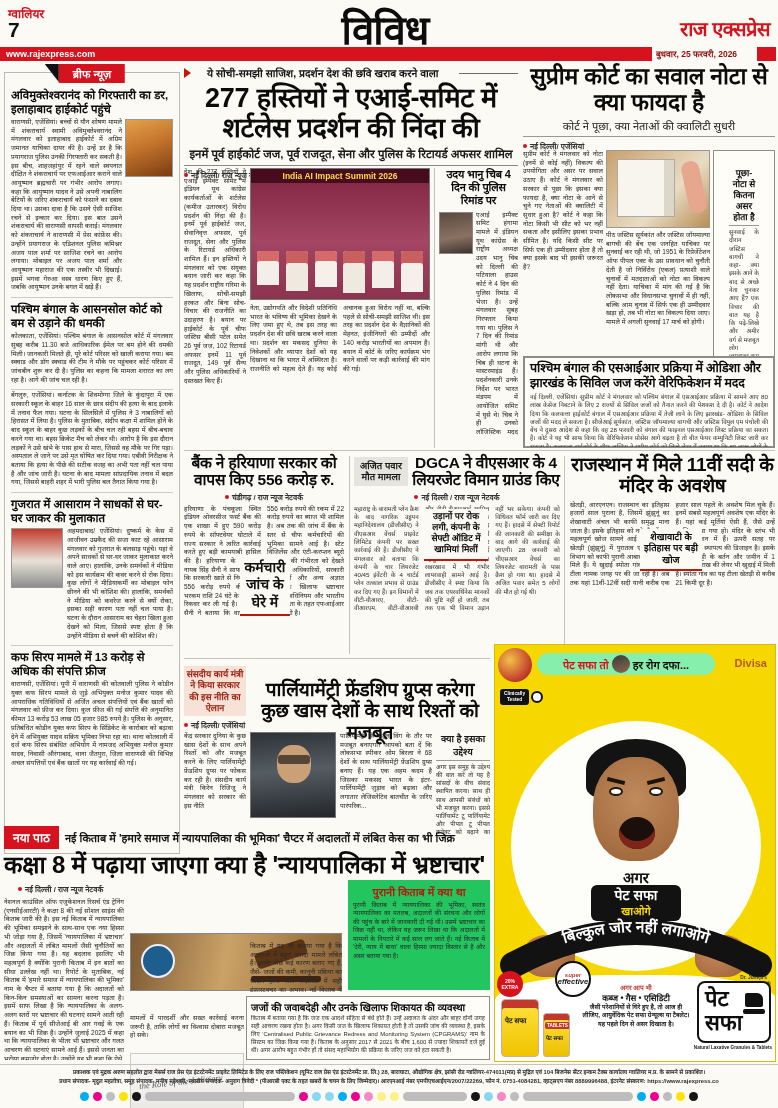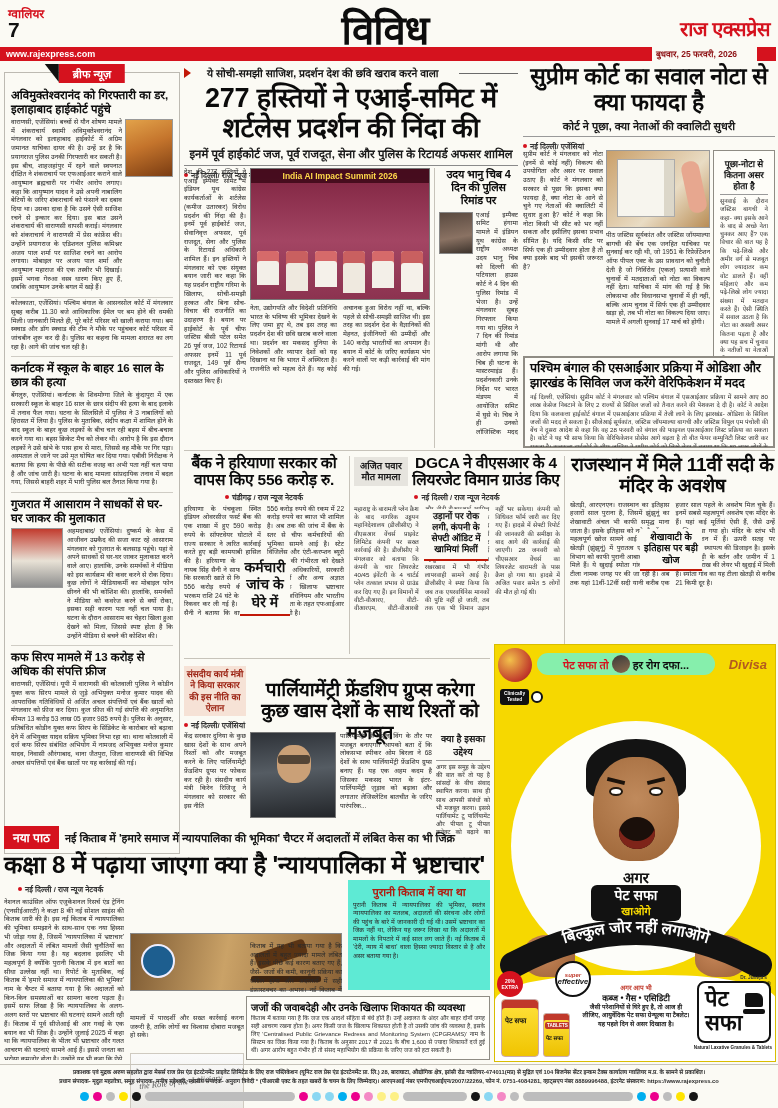--- a/index.html
+++ b/index.html
@@ -65,23 +65,23 @@
 
   <div id="brief" class="abs" style="left:4px;top:72px;width:176px;height:782px">
     <div id="brief-tab">ब्रीफ न्यूज़</div>
     <div style="height:6px"></div>
     <h3>अविमुक्तेश्वरानंद को गिरफ्तारी का डर, इलाहाबाद हाईकोर्ट पहुंचे</h3>
     <div style="overflow:hidden">
       <div class="bimg grad-saffron photo"></div>
       <p class="body-text" style="max-height:186px">वाराणसी, एजेंसियां। बच्चों से यौन शोषण मामले में शंकराचार्य स्वामी अविमुक्तेश्वरानंद ने मंगलवार को इलाहाबाद हाईकोर्ट में अग्रिम जमानत याचिका दायर की है। उन्हें डर है कि प्रयागराज पुलिस उनकी गिरफ्तारी कर सकती है। इस बीच, शाहजहांपुर में रहने वाले स्वपनात दीक्षित ने शंकराचार्य पर एफआईआर कराने वाले आयुष्मान ब्रह्मचारी पर गंभीर आरोप लगाए। कहा कि आयुष्मान यादव ने उसे अपनी नाबालिग बेटियों के जरिए शंकराचार्य को फंसाने का दबाव दिया था। उसका दावा है कि उसने ऐसी साजिश रचने से इन्कार कर दिया। इस बात उसने शंकराचार्य की वाराणसी वापसी कराई। मंगलवार को शंकराचार्य ने वाराणसी में प्रेस कांफ्रेंस की। उन्होंने प्रयागराज के एडिशनल पुलिस कमिश्नर अजय पाल शर्मा पर साजिश रचने का आरोप लगाया। मोबाइल पर अजय पाल शर्मा और आयुष्मान महाराज की एक तस्वीर भी दिखाई। इसमें भगवा गेरुआ वस्त्र धारण किए हुए हैं, जबकि आयुष्मान उनके बगल में खड़े हैं।</p>
     </div>
     <div class="brief-sep"></div>
+    <h3>पश्चिम बंगाल के आसनसोल कोर्ट को बम से उड़ाने की धमकी</h3>
     <p class="body-text" style="max-height:78px">कोलकाता, एजेंसियां। पश्चिम बंगाल के आसनसोल कोर्ट में मंगलवार सुबह करीब 11.30 बजे आधिकारिक ईमेल पर बम होने की धमकी मिली। जानकारी मिलते ही, पूरे कोर्ट परिसर को खाली कराया गया। बम स्क्वाड और डॉग स्क्वाड की टीम ने मौके पर पहुंचकर कोर्ट परिसर में जांचबीन शुरू कर दी है। पुलिस का कहना कि मामला शरारत का लग रहा है। आगे की जांच चल रही है।</p>
     <div class="brief-sep"></div>
-    <h3>कर्नाटक में स्कूल के बाहर 16 साल के छात्र की हत्या</h3>
     <p class="body-text" style="max-height:152px">बेंगलुरु, एजेंसियां। कर्नाटक के शिवमोग्गा जिले के कुंदापुरा में एक सरकारी स्कूल के बाहर 16 साल के छात्र संदीप की हत्या के बाद इलाके में तनाव फैल गया। घटना के सिलसिले में पुलिस ने 3 नाबालिगों को हिरासत में लिया है। पुलिस के मुताबिक, संदीप कक्षा में शामिल होने के बाद स्कूल के बाहर कुछ लड़कों के बीच चल रही बहस में बीच-बचाव करने गया था। बहस क्रिकेट मैच को लेकर थी। आरोप है कि इस दौरान लड़कों ने उसे खंभे के पास हाथ से मारा, जिससे वह मौके पर गिर पड़ा। अस्पताल ले जाने पर उसे मृत घोषित कर दिया गया। एबीवी निरीक्षक ने बताया कि हत्या के पीछे की सटीक वजह का अभी पता नहीं चल पाया है और जांच जारी है। घटना के बाद मामला सांप्रदायिक तनाव में बदल गया, जिससे बाहरी शहर में भारी पुलिस बल तैनात किया गया है।</p>
     <div class="brief-sep"></div>
     <h3>गुजरात में आसाराम ने साधकों से घर-घर जाकर की मुलाकात</h3>
     <div style="overflow:hidden">
       <div class="bimg left grad-asaram photo" style="width:52px;height:60px"></div>
       <p class="body-text" style="max-height:118px">अहमदाबाद/ एजेंसियां। दुष्कर्म के केस में आजीवन उम्रकैद की सजा काट रहे आसाराम मंगलवार को गुजरात के बलसाड़ पहुंचे। यहां वे अपने साधकों से घर-घर जाकर मुलाकात करने वाले आए। हालांकि, उनके समर्थकों ने मीडिया को इस कार्यक्रम की कवर करने से रोक दिया। कुछ लोगों ने मीडियाकर्मी का मोबाइल फोन छीनने की भी कोशिश की। हालांकि, समर्थकों ने मीडिया को कवरेज करने से क्यों रोका, इसका सही कारण पता नहीं चल पाया है। घटना के दौरान आसाराम का चेहरा खिला हुआ देखने को मिला, जिससे स्पष्ट होता है कि उन्होंने मीडिया से बचने की कोशिश की।</p>
     </div>
     <div class="brief-sep"></div>
     <h3>कफ सिरप मामले में 13 करोड़ से अधिक की संपत्ति फ्रीज</h3>
     <p class="body-text" style="max-height:128px">वाराणसी, एजेंसियां। यूपी में वाराणसी की कोतवाली पुलिस ने कोडीन युक्त कफ सिरप मामले से जुड़े अभियुक्त मनोज कुमार यादव की आपराधिक गतिविधियों से अर्जित अचल संपत्तियों एवं बैंक खातों को मंगलवार को फ्रीज कर दिया। कुल फ्रीज की गई संपत्ति की अनुमानित कीमत 13 करोड़ 53 लाख 05 हजार 985 रुपये है। पुलिस के अनुसार, प्रतिबंधित कोडीन युक्त कफ सिरप के सिंडिकेट के कारोबार को बढ़ावा देने में अभियुक्त यादव सक्रिय भूमिका निभा रहा था। थाना कोतवाली में दर्ज कफ सिरप संबंधित अभियोग में नामजद अभियुक्त मनोज कुमार यादव, निवासी औरंगाबाद, थाना जैतपुरा, जिला वाराणसी की विभिन्न अचल संपत्तियों एवं बैंक खातों पर यह कार्रवाई की गई।</p>
@@ -122,35 +122,35 @@
         <div style="overflow:hidden;margin-top:3px">
           <div class="photo" style="float:left;width:34px;height:42px;margin:1px 3px 2px 0;background:linear-gradient(170deg,#5a4a40 0%,#8a7263 60%,#3c332c 100%);border:1px solid #888"></div>
           <p class="body-text" style="height:225px">एआई इम्पैक्ट समिट हंगामा मामले में इंडियन यूथ कांग्रेस के राष्ट्रीय अध्यक्ष उदय भानु चिब को दिल्ली की पटियाला हाउस कोर्ट ने 4 दिन की पुलिस रिमांड में भेजा है। उन्हें मंगलवार सुबह गिरफ्तार किया गया था। पुलिस ने 7 दिन की रिमांड मांगी थी और आरोप लगाया कि चिब ही घटना के मास्टरमाइंड हैं। प्रदर्शनकारी उनके निर्देश पर भारत मंडपम में आयोजित समिट में घुसे थे। चिब ने ही उनको लॉजिस्टिक मदद दी थी। ज्ञात एआई समिट मामले की जांच दिल्ली पुलिस की स्पेशल सेल कर रही है।</p>
         </div>
       </div>
     </div>
   </div>
 
   <div class="abs" style="left:523px;top:64px;width:252px;height:288px">
     <div class="hl" style="font-size:23px;text-align:center">सुप्रीम कोर्ट का सवाल नोटा से क्या फायदा है</div>
-    <div style="margin-top:2px;font-size:11px;font-weight:700;text-align:center;border-bottom:1px solid #999;padding-bottom:3px">कोर्ट ने पूछा, क्या नेताओं की क्वालिटी सुधरी</div>
+    <div style="margin-top:2px;font-size:11px;font-weight:400;text-align:center;border-bottom:1px solid #999;padding-bottom:3px">कोर्ट ने पूछा, क्या नेताओं की क्वालिटी सुधरी</div>
     <div class="byline" style="margin-top:4px">
       <span class="dot"></span>
       <span>नई दिल्ली/ एजेंसियां</span>
     </div>
     <div class="abs" style="left:0;top:86px;width:252px;height:200px;display:grid;grid-template-columns:80px 104px 62px;grid-column-gap:3px">
       <div class="body-text" style="height:200px">सुप्रीम कोर्ट ने मंगलवार को नोटा (इनमें से कोई नहीं) विकल्प की उपयोगिता और असर पर सवाल उठाए हैं। कोर्ट ने मंगलवार को सरकार से पूछा कि इसका क्या फायदा है, क्या नोटा के आने से चुने गए नेताओं की क्वालिटी में सुधार हुआ है? कोर्ट ने कहा कि नोटा किसी भी सीट को भर नहीं सकता और इसीलिए इसका प्रभाव सीमित है। यदि किसी सीट पर सिर्फ एक ही उम्मीदवार होता है तो क्या इसके बाद भी इसकी जरूरत है?</div>
       <div>
         <div class="photo" style="height:78px;background:linear-gradient(135deg,#caa06a,#e9dcc4 60%,#b98d55);border:1px solid #999">
           <span style="position:absolute;left:10px;top:8px;width:58px;height:58px;background:#f7f5ee;border:1px solid #aaa;box-shadow:inset -10px 0 0 #dcd7c9"></span>
           <span style="position:absolute;right:6px;top:10px;width:18px;height:52px;background:#e7a78f;border-radius:8px;transform:rotate(-12deg)"></span>
         </div>
         <p class="body-text" style="margin-top:3px;height:116px">पीठ जस्टिस सूर्यकांत और जस्टिस जॉयमाल्या बागची की बेंच एक जनहित याचिका पर सुनवाई कर रही थी, जो 1951 के रिप्रेजेंटेशन ऑफ पीपल एक्ट के उस प्रावधान को चुनौती देती है जो निर्विरोध (एकल) प्रत्याशी वाले चुनावों में मतदाताओं को नोटा का विकल्प नहीं देता। याचिका में मांग की गई है कि लोकसभा और विधानसभा चुनावों में ही नहीं, बल्कि आम चुनाव में सिर्फ एक ही उम्मीदवार खड़ा हो, तब भी नोटा का विकल्प दिया जाए। मामले में अगली सुनवाई 17 मार्च को होगी।</p>
       </div>
-      <div class="boxed" style="padding:6px">
+      <div class="boxed" style="padding:15px">
         <div class="box-title" style="font-size:8.8px;line-height:1.25">पूछा-नोटा से कितना असर होता है</div>
         <p class="body-text" style="margin-top:2px;height:170px;font-size:6.2px">सुनवाई के दौरान जस्टिस बागची ने कहा- क्या इसके आने के बाद से अच्छे नेता चुनकर आए हैं? एक विचार की बात यह है कि पढ़े-लिखे और अमीर वर्ग से मजबूत लोग ज्यादातर कम वोट डालते हैं। वहीं महिलाएं और कम पढ़े-लिखे लोग ज्यादा संख्या में मतदान करते हैं। ऐसी स्थिति में सवाल उठता है कि नोटा का असली असर कितना पड़ता है और क्या यह सच में चुनाव के नतीजों या नेताओं की गुणवत्ता को प्रभावित कर पा रहा है। अटॉर्नी जनरल आर. वेंकटरमणि ने इस याचिका का विरोध किया। उन्होंने कहा कि यह याचिका केवल कल्पना और अटकलों पर आधारित है, इसके पीछे ठोस वजह नहीं है।</p>
       </div>
     </div>
   </div>
 
   <div class="abs boxed" style="left:523px;top:356px;width:252px;height:92px;border-width:2px;padding:3px 5px">
     <div class="hl" style="font-size:12.5px;text-align:left;line-height:1.2">पश्चिम बंगाल की एसआईआर प्रक्रिया में ओडिशा और झारखंड के सिविल जज करेंगे वेरिफिकेशन में मदद</div>
     <p class="body-text" style="margin-top:2px;height:54px;font-size:6.2px">नई दिल्ली, एजेंसियां। सुप्रीम कोर्ट ने मंगलवार को पश्चिम बंगाल में एसआईआर प्रक्रिया में सामने आए 80 लाख केसेज निबटाने के लिए 2 राज्यों से सिविल जजों को तैनात करने की पेशकश दे दी है। कोर्ट ने आदेश दिया कि कलकत्ता हाईकोर्ट बंगाल में एसआईआर प्रक्रिया में तेजी लाने के लिए झारखंड- ओडिशा के सिविल जजों की मदद ले सकता है। सीजेआई सूर्यकांत, जस्टिस जॉयमाल्या बागची और जस्टिस विपुल एम पंचोली की बेंच ने दूसरा आदेश से कहा कि वह 28 फरवरी को बंगाल की फाइनल एसआईआर लिस्ट प्रक्रिया का सकता है। कोर्ट ने यह भी साफ किया कि वेरिफिकेशन प्रोसेस आगे बढ़ता है तो बीत फेयर कम्युनिटी लिस्ट जारी कर सकता है। कलकत्ता हाईकोर्ट के चीफ जस्टिस ने सुप्रीम कोर्ट को लिखे लेटर में बताया था कि 80 लाख लोगों के वोटों के निबटने के लिए 250 डिस्ट्रिक्ट जजों को 80 दिन लग सकते हैं।</p>
   </div>
@@ -228,38 +228,38 @@
     <div class="photo abs" style="left:126px;top:54px;width:212px;height:58px;background:linear-gradient(100deg,#7d5a33 0%,#caa267 45%,#8a6236 100%);border:1px solid #888">
       <span style="position:absolute;left:10px;top:10px;width:34px;height:34px;border-radius:50%;background:#1d5e8f;border:2px solid #eef"></span>
       <span style="position:absolute;right:34px;top:12px;width:52px;height:16px;background:#5a3414;border-radius:4px;transform:rotate(-18deg)"></span>
       <span style="position:absolute;right:20px;bottom:8px;width:70px;height:6px;background:#3e2410;border-radius:2px"></span>
     </div>
     <div class="photo abs" style="left:126px;top:116px;width:114px;height:68px;background:linear-gradient(180deg,#fafafa,#e8e6e0);border:1px solid #cfcac0">
       <span style="position:absolute;left:8px;top:22px;right:8px;font-family:'Liberation Serif',serif;font-style:italic;font-size:8.5px;color:#555;transform:rotate(-6deg)">the Role of the Judiciary</span>
     </div>
     <p class="body-text abs" style="left:126px;top:188px;width:114px;height:44px">मामलों में पारदर्शी और सख्त कार्रवाई करना जरूरी है, ताकि लोगों का विश्वास दोबारा मजबूत हो सके।</p>
     <p class="body-text abs" style="left:246px;top:116px;width:92px;height:50px">किताब में यह भी बताया गया है कि अदालतों में बहुत ज्यादा मामले लंबित हैं। इसके पीछे कई कारण बताए गए हैं, जैसे- जजों की कमी, कानूनी प्रक्रिया का जटिल होना और अदालतों में सही इंफ्रास्ट्रक्चर का अभाव। नई किताब में देश की अदालतों में लंबित मामलों के लगभग आंकड़े भी दिए गए हैं।</p>
-    <div class="abs" style="left:344px;top:54px;width:142px;height:110px;background:#5eead4;padding:4px 5px">
+    <div class="abs" style="left:344px;top:54px;width:142px;height:110px;background:#22c55e;padding:4px 5px">
       <div style="font-size:11px;font-weight:800;color:#b01e12;text-align:center">पुरानी किताब में क्या था</div>
       <p class="body-text" style="margin-top:2px;height:86px;font-size:6.3px">पुरानी किताब में न्यायपालिका की भूमिका, स्वतंत्र न्यायपालिका का मतलब, अदालतों की संरचना और लोगों की पहुंच के बारे में जानकारी दी गई थी। उसमें भ्रष्टाचार का जिक्र नहीं था, लेकिन यह जरूर लिखा था कि अदालतों में मामलों के निपटारे में कई साल लग जाते हैं। नई किताब में 'देरी, न्याय में बाधा' वाला हिस्सा ज्यादा विस्तार से है और असर बताया गया है।</p>
     </div>
     <div class="abs boxed" style="left:242px;top:170px;width:244px;height:64px;padding:3px 4px">
       <div style="font-size:10px;font-weight:800;color:#0c0c0c">जजों की जवाबदेही और उनके खिलाफ शिकायत की व्यवस्था</div>
       <p class="body-text" style="margin-top:1px;height:46px;font-size:5.9px">किताब में बताया गया है कि जज एक आदर्श संहिता से बंधे होते हैं। उन्हें अदालत के अंदर और बाहर दोनों जगह सही आचरण रखना होता है। अगर किसी जज के खिलाफ शिकायत होती है तो उसकी जांच की व्यवस्था है, इसके लिए 'Centralised Public Grievance Redress and Monitoring System (CPGRAMS)' नाम के सिस्टम का जिक्र किया गया है। किताब के अनुसार 2017 से 2021 के बीच 1,600 से ज्यादा शिकायतें दर्ज हुई थीं। अगर आरोप बहुत गंभीर हों तो संसद महाभियोग की प्रक्रिया के जरिए जज को हटा सकती है।</p>
     </div>
   </div>
 
   <div id="ad" class="abs" style="left:494px;top:644px;width:282px;height:418px">
     <div class="photo abs" style="left:3px;top:3px;width:34px;height:34px;border-radius:50%;background:radial-gradient(circle at 35% 35%,#f3c14b,#c0392b 70%,#7d1f12)"></div>
     <div class="pill abs" style="left:42px;top:8px;width:178px;height:22px">
       <span style="font-size:11px;font-weight:800;color:#0f0f0f"><span style="color:#d5121e">पेट सफा तो</span></span>
       <span style="width:18px;height:18px;border-radius:50%;background:linear-gradient(160deg,#3a3a3a,#8a6a4e);flex:0 0 auto"></span>
       <span style="font-size:11px;font-weight:800;color:#0f0f0f">हर रोग दफा...</span>
     </div>
-    <div class="abs" style="right:8px;top:12px;font-size:13px;font-weight:800;color:#b35a1f;font-style:italic">Divisa</div>
+    <div class="abs" style="right:8px;top:12px;font-size:11px;font-weight:800;color:#b35a1f;">Divisa</div>
     <div class="abs" style="left:5px;top:44px;display:flex;align-items:center;gap:2px">
       <span style="background:#111;color:#fff;font-size:4.8px;font-weight:bold;padding:2px 4px;border-radius:3px;text-align:center;line-height:1.2"><span>Clinically</span><br><span>Tested</span></span>
       <span style="width:12px;height:12px;border-radius:50%;background:#fff;border:2px solid #111"></span>
     </div>
 
     <div class="abs" style="left:16px;top:76px;width:250px;height:250px;border-radius:50%;background:#fdfdf9">
       <span style="position:absolute;left:75px;top:18px;width:100px;height:60px;background:#131313;border-radius:50% 50% 20% 20%"></span>
       <span style="position:absolute;left:82px;top:36px;width:86px;height:104px;background:radial-gradient(circle at 50% 40%,#c08a5c,#9c6436);border-radius:46% 46% 42% 42%"></span>
       <span style="position:absolute;left:98px;top:66px;width:14px;height:9px;background:#fff;border:2px solid #241a10;border-radius:50%"></span>
       <span style="position:absolute;left:138px;top:66px;width:14px;height:9px;background:#fff;border:2px solid #241a10;border-radius:50%"></span>

